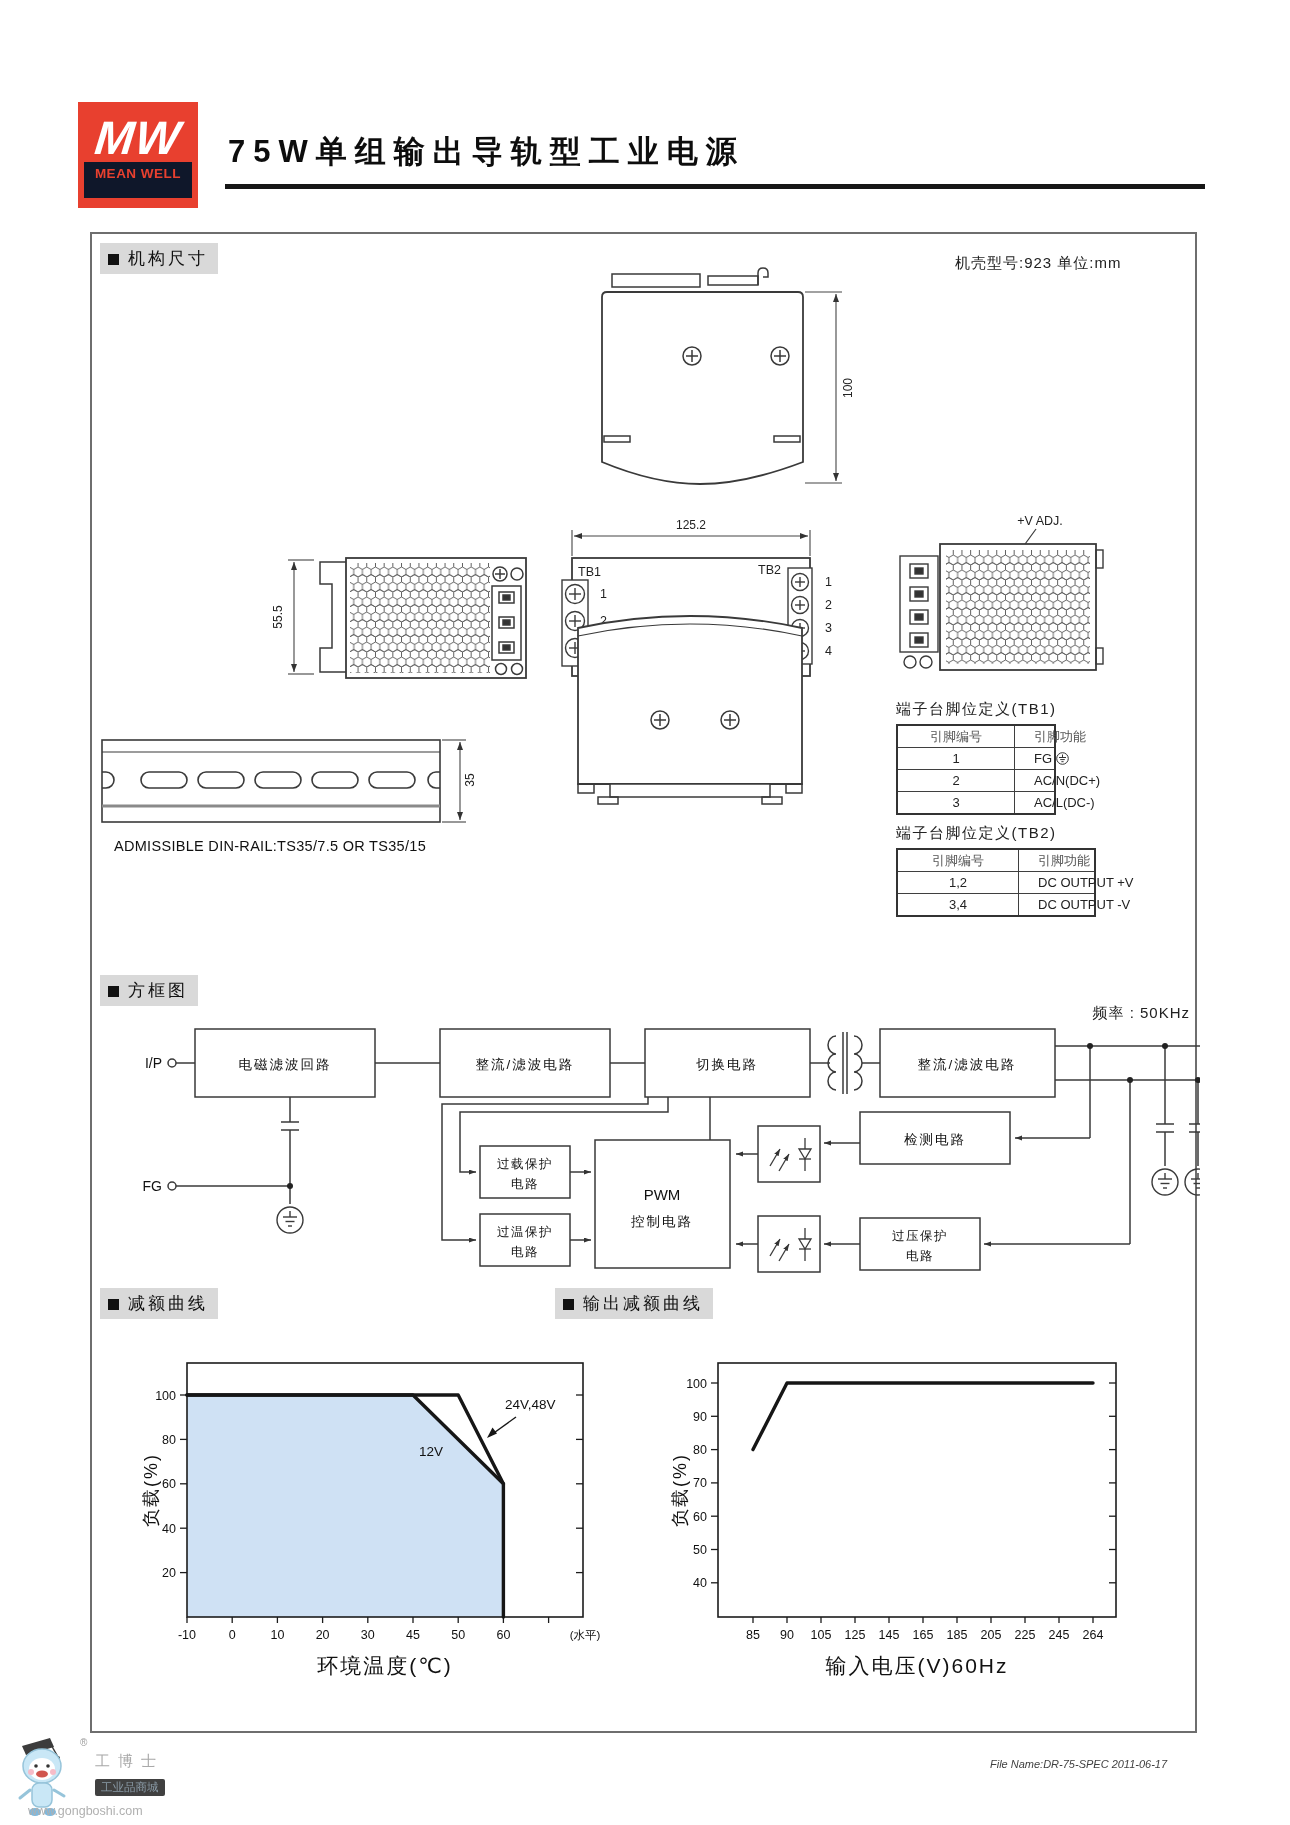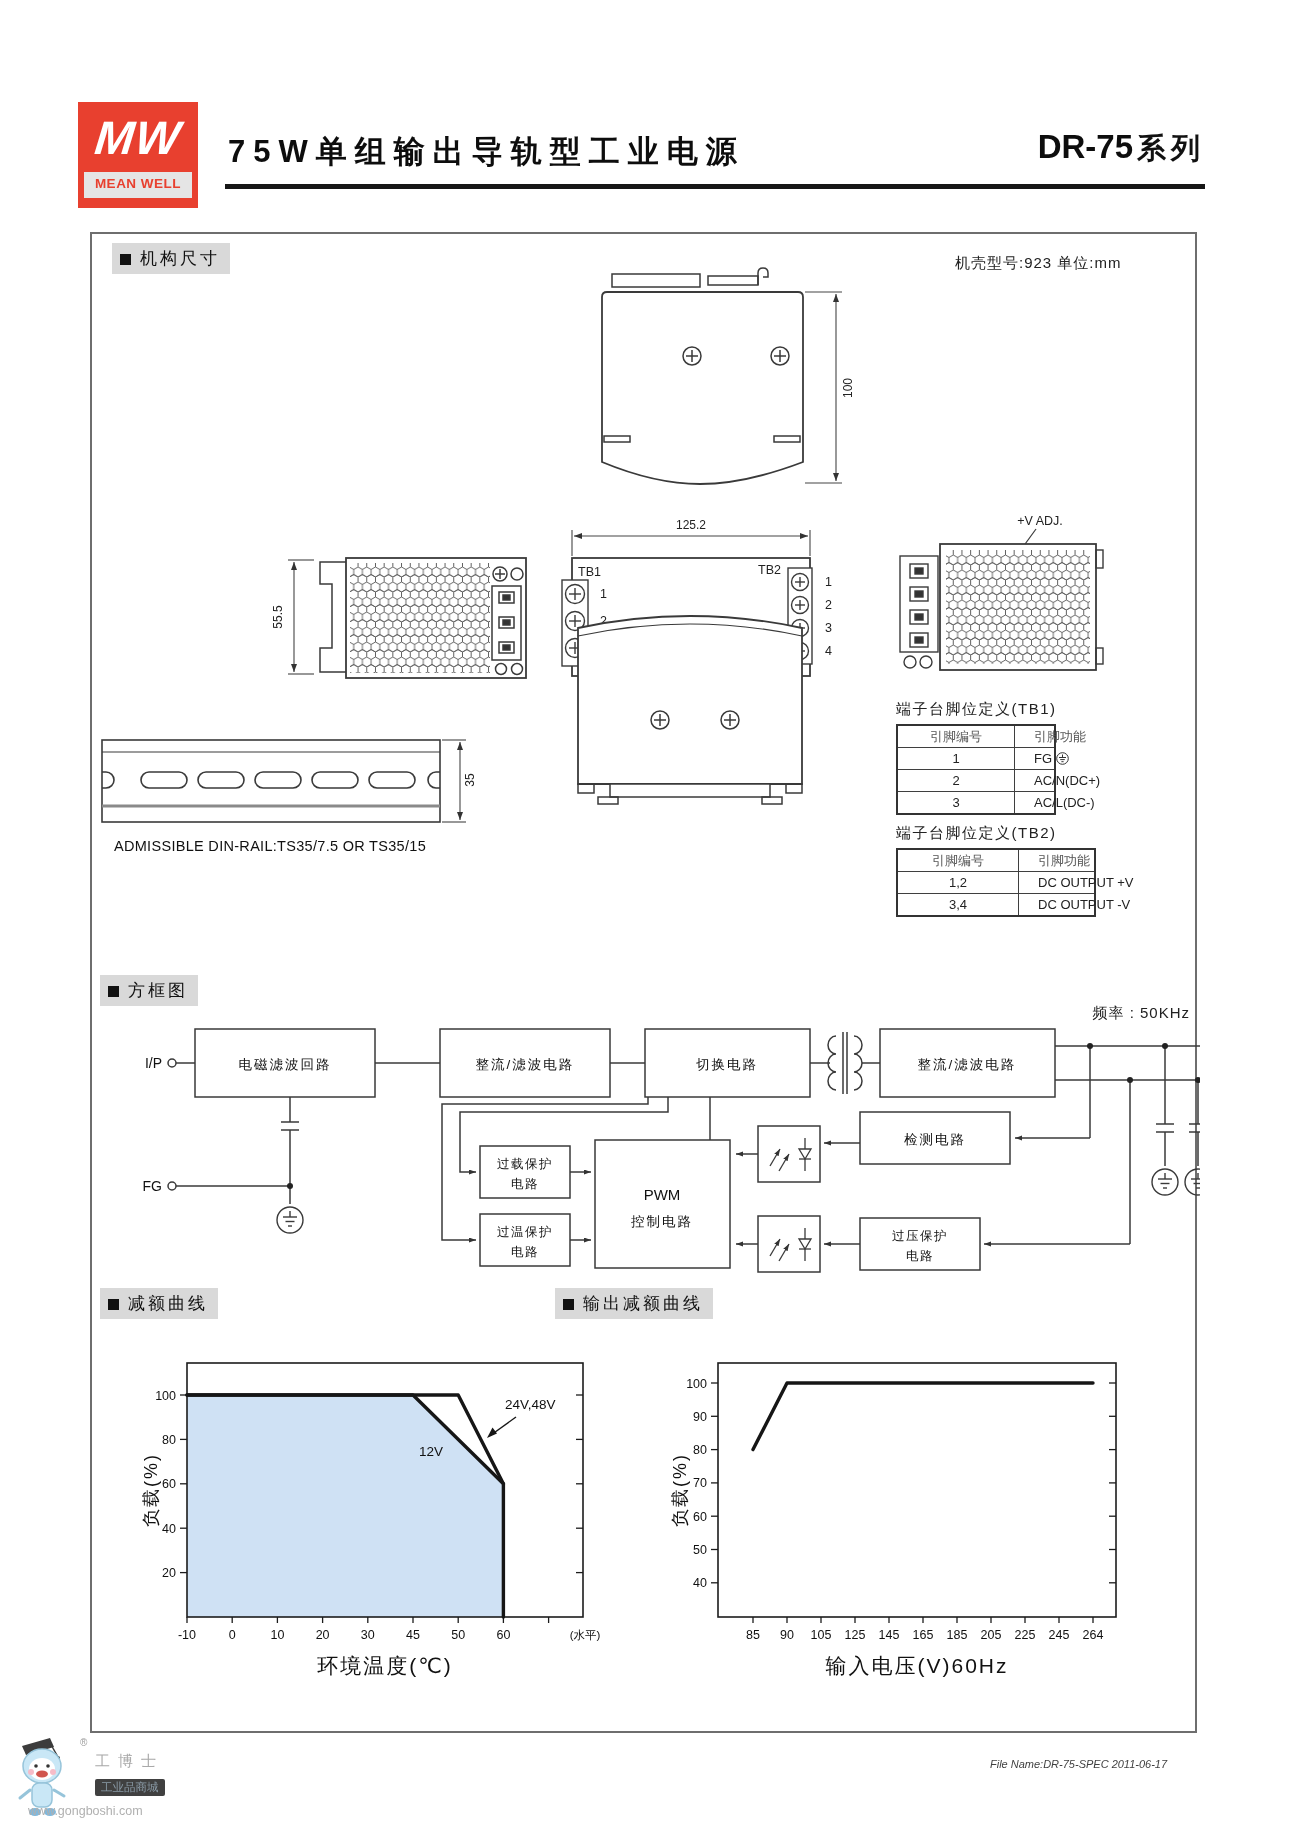--- a/index.html
+++ b/index.html
@@ -3,21 +3,21 @@
 <meta charset="utf-8">
 <style>
   html,body{margin:0;padding:0;background:#fff;}
   .page{position:relative;width:1290px;height:1825px;background:#fff;overflow:hidden;
         font-family:"Liberation Sans","DejaVu Sans",sans-serif;color:#111;}
   .abs{position:absolute;}
   
   .logo{background:#e8402f;}
   .logo .mw{color:#fff;font-weight:bold;font-style:italic;font-size:47px;text-align:center;
             letter-spacing:1px;margin-top:8px;transform:skewX(-6deg);}
-  .logo .brand{position:absolute;left:6px;right:6px;bottom:10px;height:26px;background:#e5e5e5;
+  .logo .brand{position:absolute;left:6px;right:6px;bottom:10px;height:36px;background:#0f172a;
                color:#e8402f;font-weight:bold;font-size:13.5px;text-align:center;line-height:23px;letter-spacing:.5px;}
   .doc-title{font-size:31px;font-weight:600;letter-spacing:8px;color:#0d0d0d;white-space:nowrap;}
   .series-wrap{text-align:right;white-space:nowrap;}
   .series{font-size:33px;font-weight:bold;color:#0d0d0d;}
   .series-suffix{font-size:29px;font-weight:600;letter-spacing:5px;margin-left:4px;}
   .rule{background:#161616;}
   
   .content-box{border:2px solid #6e6e6e;}
   .chip{background:#d9d9d9;padding:4px 10px 4px 8px;font-size:17px;letter-spacing:3px;color:#111;white-space:nowrap;}
   .chip .sq{display:inline-block;width:11px;height:11px;background:#111;margin-right:9px;vertical-align:-1px;}
@@ -39,28 +39,25 @@
 </head>
 <body>
 
 <div class="page">
 
   <div class="abs logo" style="left:78px;top:102px;width:120px;height:106px;">
     <div class="mw">MW</div>
     <div class="brand">MEAN WELL</div>
   </div>
   <div class="abs doc-title" style="left:228px;top:131px;">75W单组输出导轨型工业电源</div>
-  <div class="abs series-wrap" style="left:900px;top:128px;width:305px;">
-    <span class="series">DR-75</span><span class="series-suffix">系列</span>
-  </div>
   <div class="abs rule" style="left:225px;top:184px;width:980px;height:5px;"></div>
 
   <div class="abs content-box" style="left:90px;top:232px;width:1103px;height:1497px;"></div>
 
-  <div class="abs chip" style="left:112px;top:243px;">
+  <div class="abs chip" style="left:100px;top:243px;">
     <span class="sq"></span><span>机构尺寸</span>
   </div>
   <div class="abs note" style="left:955px;top:254px;">机壳型号:923 单位:mm</div>
 
   <svg class="abs" style="left:540px;top:256px;" width="330" height="262" viewBox="0 0 330 262">
     <defs>
       <marker id="daA" markerWidth="10" markerHeight="8" refX="8" refY="3" orient="auto-start-reverse" markerUnits="userSpaceOnUse">
         <path d="M0,0 L8,3 L0,6 Z" fill="#333"></path>
       </marker>
     </defs>

